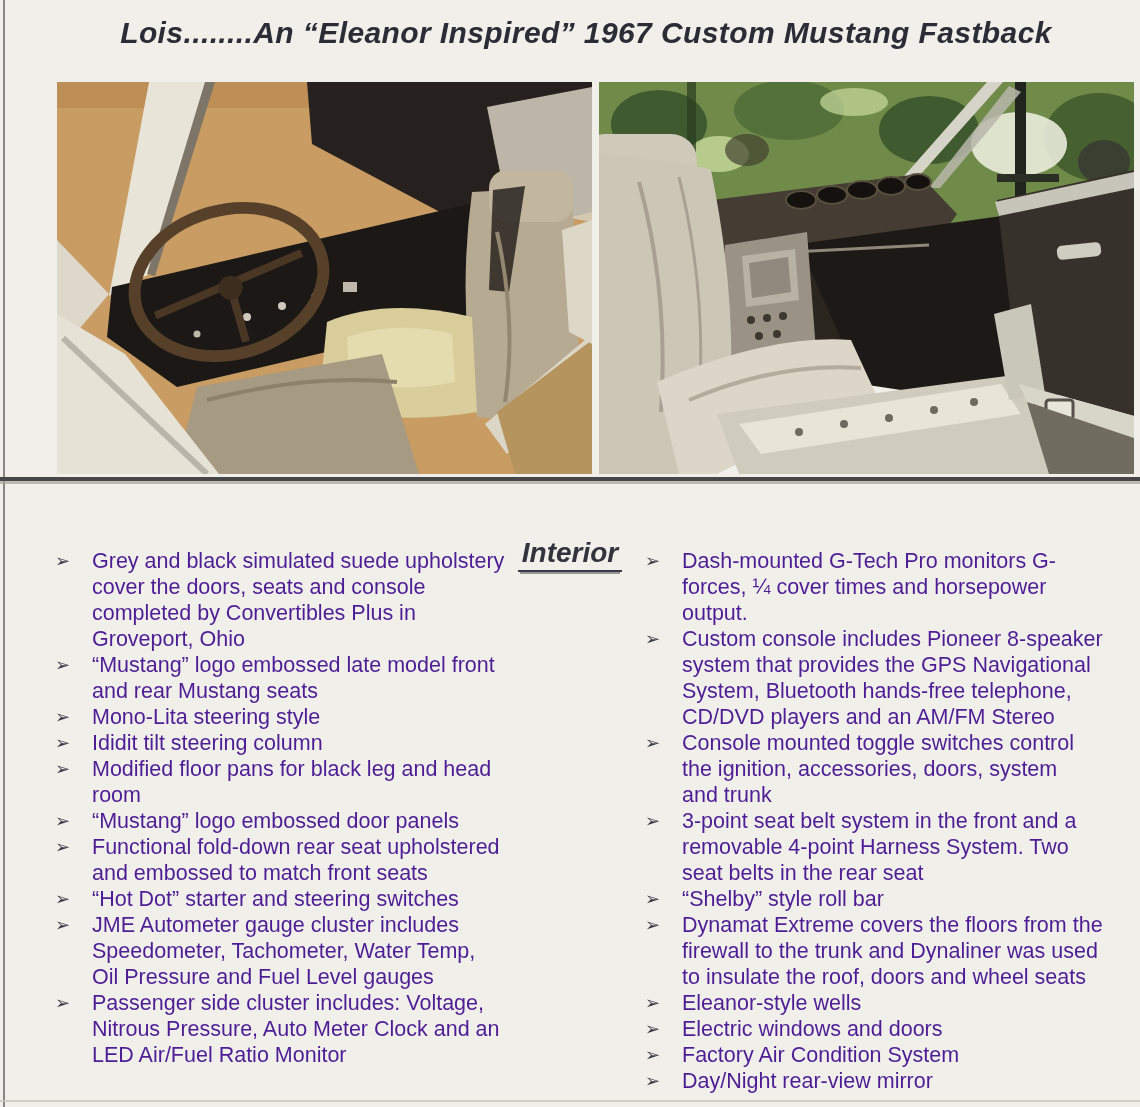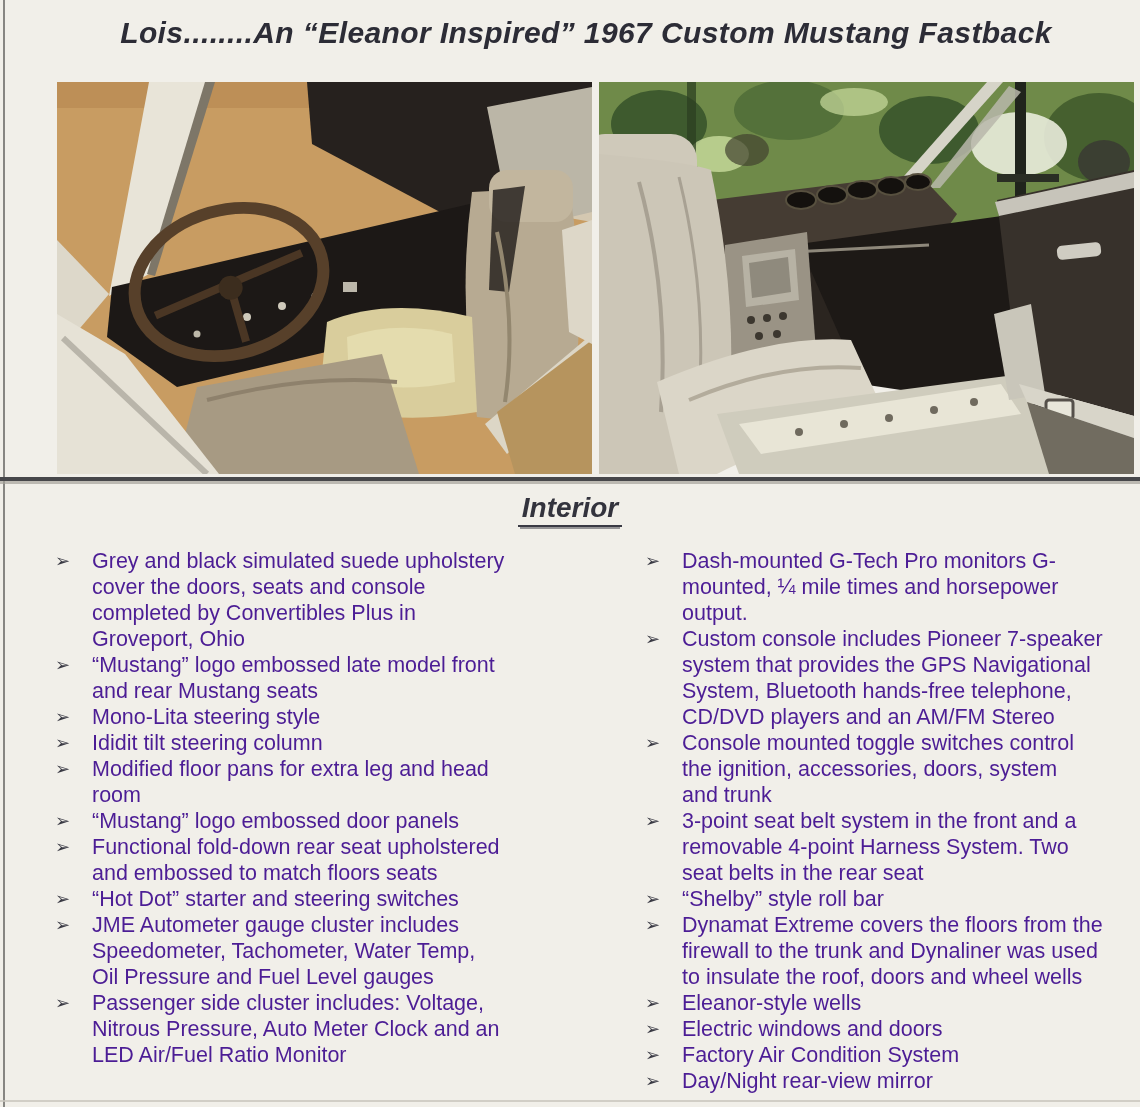--- a/index.html
+++ b/index.html
@@ -33,21 +33,21 @@
     display:flex;gap:7px;
   }
   .photo{width:535px;height:392px;display:block;}
   .photo svg{display:block;width:535px;height:392px;}
   
   .separator{position:absolute;top:477px;left:0;width:1140px;}
   .separator .dark{height:4px;background:#47474a;}
   .separator .lite{height:3px;background:#a5a29a;opacity:.7;}
   
   .section-heading{
-    position:absolute;top:492px;left:0;width:1140px;text-align:center;
+    position:absolute;top:537px;left:0;width:1140px;text-align:center;
   }
   .section-heading span{
     display:inline-block;
     font-size:28px;font-weight:bold;font-style:italic;
     color:#33333d;
     border-bottom:2px solid #3a3a44;
     box-shadow:0 4px 0 -2px rgba(58,58,68,.5);
     padding:0 4px 1px 4px;
   }
   
@@ -233,31 +233,31 @@
     <div class="item">
         <span class="bullet">➢</span>
         <span class="item-text">Mono-Lita steering style</span>
       </div>
     <div class="item">
         <span class="bullet">➢</span>
         <span class="item-text">Ididit tilt steering column</span>
       </div>
     <div class="item">
         <span class="bullet">➢</span>
-        <span class="item-text">Modified floor pans for extra leg and head
+        <span class="item-text">Modified floor pans for black leg and head
 room</span>
       </div>
     <div class="item">
         <span class="bullet">➢</span>
         <span class="item-text">“Mustang” logo embossed door panels</span>
       </div>
     <div class="item">
         <span class="bullet">➢</span>
         <span class="item-text">Functional fold-down rear seat upholstered
-and embossed to match floors seats</span>
+and embossed to match front seats</span>
       </div>
     <div class="item">
         <span class="bullet">➢</span>
         <span class="item-text">“Hot Dot” starter and steering switches</span>
       </div>
     <div class="item">
         <span class="bullet">➢</span>
         <span class="item-text">JME Autometer gauge cluster includes
 Speedometer, Tachometer, Water Temp,
 Oil Pressure and Fuel Level gauges</span>
@@ -266,26 +266,26 @@
         <span class="bullet">➢</span>
         <span class="item-text">Passenger side cluster includes: Voltage,
 Nitrous Pressure, Auto Meter Clock and an
 LED Air/Fuel Ratio Monitor</span>
       </div>
   </div>
   <div class="col right">
     <div class="item">
         <span class="bullet">➢</span>
         <span class="item-text">Dash-mounted G-Tech Pro monitors G-
-mounted, ¼ mile times and horsepower
+forces, ¼ cover times and horsepower
 output.</span>
       </div>
     <div class="item">
         <span class="bullet">➢</span>
-        <span class="item-text">Custom console includes Pioneer 7-speaker
+        <span class="item-text">Custom console includes Pioneer 8-speaker
 system that provides the GPS Navigational
 System, Bluetooth hands-free telephone,
 CD/DVD players and an AM/FM Stereo</span>
       </div>
     <div class="item">
         <span class="bullet">➢</span>
         <span class="item-text">Console mounted toggle switches control
 the ignition, accessories, doors, system
 and trunk</span>
       </div>
@@ -296,21 +296,21 @@
 seat belts in the rear seat</span>
       </div>
     <div class="item">
         <span class="bullet">➢</span>
         <span class="item-text">“Shelby” style roll bar</span>
       </div>
     <div class="item">
         <span class="bullet">➢</span>
         <span class="item-text">Dynamat Extreme covers the floors from the
 firewall to the trunk and Dynaliner was used
-to insulate the roof, doors and wheel wells</span>
+to insulate the roof, doors and wheel seats</span>
       </div>
     <div class="item">
         <span class="bullet">➢</span>
         <span class="item-text">Eleanor-style wells</span>
       </div>
     <div class="item">
         <span class="bullet">➢</span>
         <span class="item-text">Electric windows and doors</span>
       </div>
     <div class="item">

